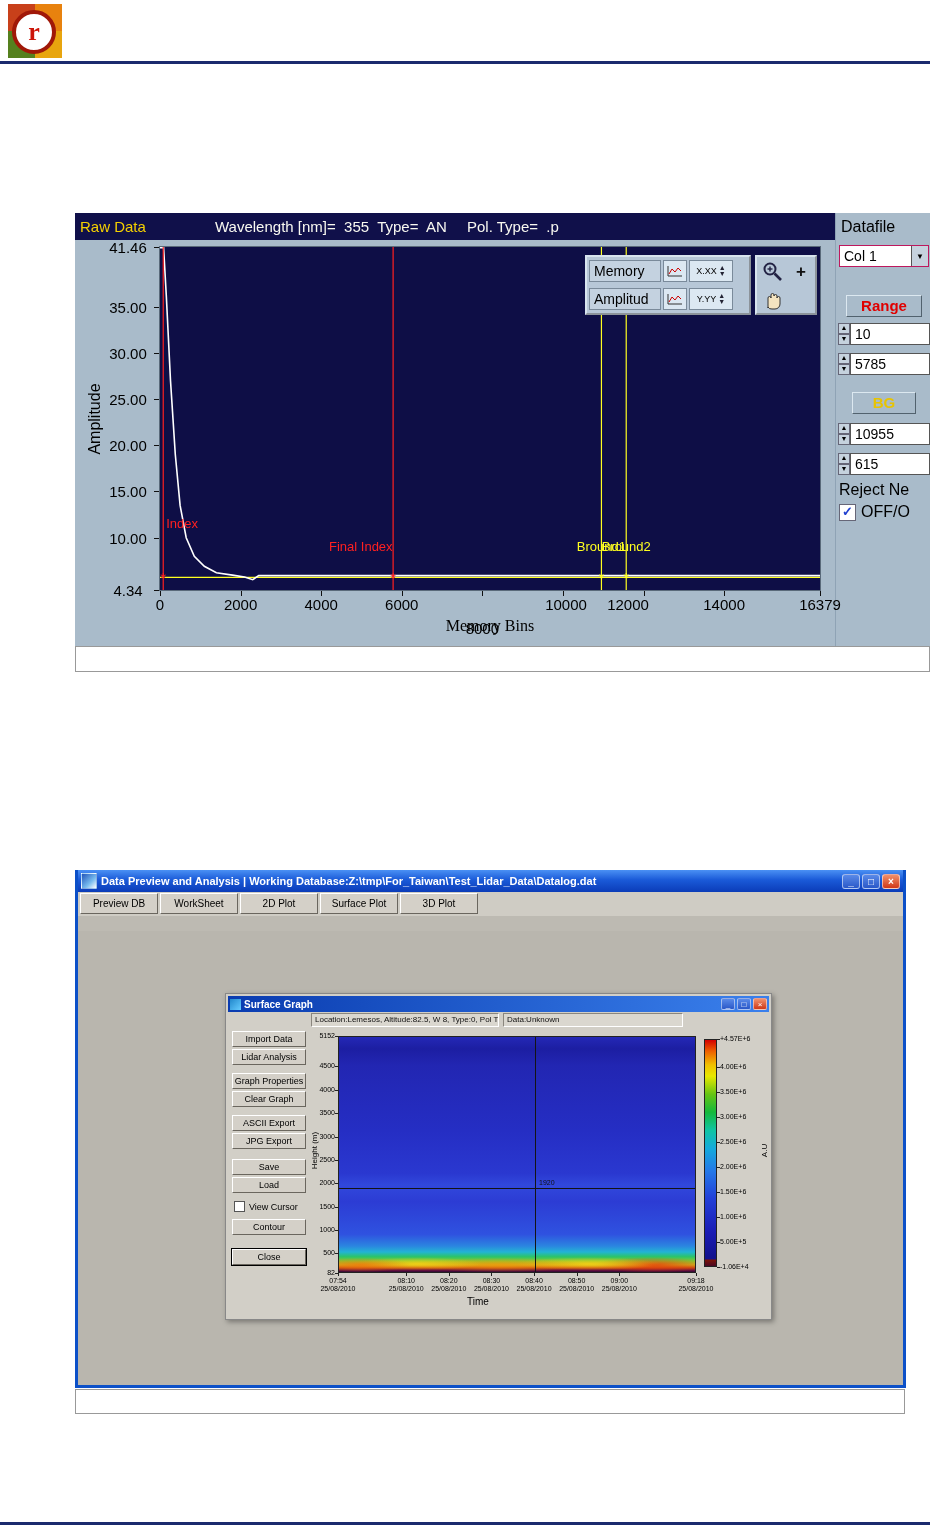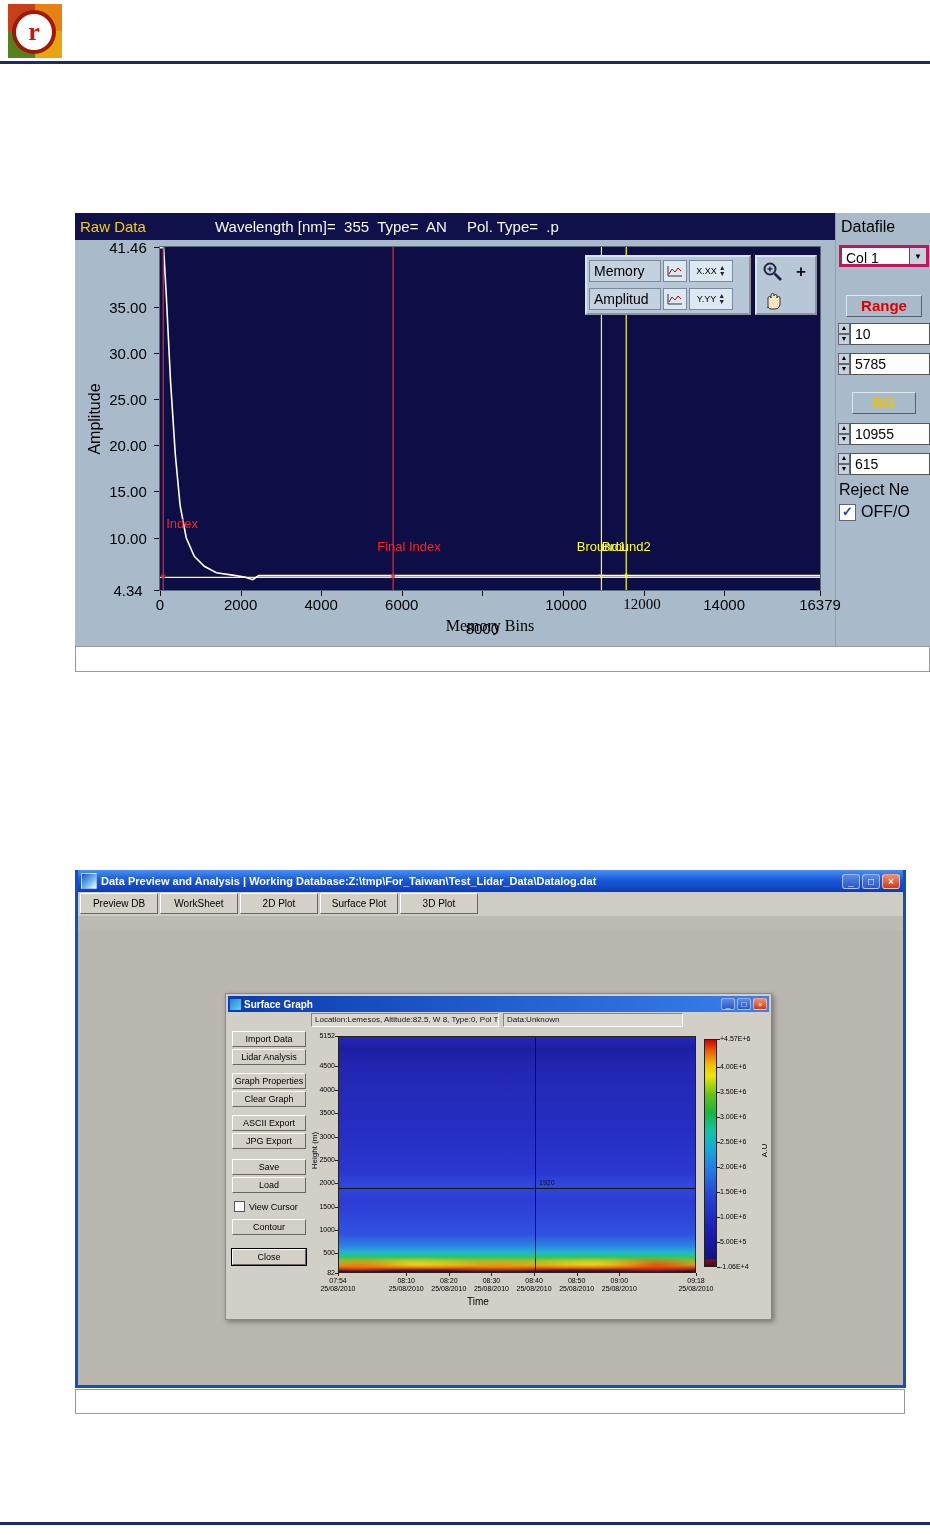--- a/index.html
+++ b/index.html
@@ -49,21 +49,21 @@
   .leg-arrows{display:flex;flex-direction:column;font-size:7px;line-height:6px;color:#223;}
   .tool-box{position:absolute;left:680px;top:42px;width:62px;height:60px;background:#b7c7d7;
     border:2px outset #d8e4ee;box-sizing:border-box;}
   .tool-zoom{position:absolute;left:5px;top:4px;}
   .tool-plus{position:absolute;right:9px;top:5px;font-size:17px;font-weight:bold;color:#101010;}
   .tool-hand{position:absolute;left:7px;top:32px;}
 
   .side-panel{position:absolute;left:760px;top:0;width:95px;height:433px;background:#a9bbca;
     border-left:1px solid #8fa3b5;box-sizing:border-box;color:#000;}
   .sp-datafile{position:absolute;left:5px;top:5px;font-size:16px;}
-  .sp-dropdown{position:absolute;left:3px;top:32px;width:90px;height:22px;background:#fff;border:3px solid #be185d;
+  .sp-dropdown{position:absolute;left:3px;top:32px;width:90px;height:22px;background:#fff;border:1px solid #be185d;
     box-sizing:border-box;display:flex;}
   .sp-dd-value{flex:1;padding:2px 4px;font-size:14px;}
   .sp-dd-btn{width:16px;background:#c6d2de;border-left:1px solid #555;font-size:8px;
     display:flex;align-items:center;justify-content:center;}
   .bezel{border-style:solid;border-width:1px;border-color:#dce8f0 #52626e #52626e #dce8f0;}
   .sp-range{position:absolute;left:10px;top:82px;width:74px;height:20px;line-height:20px;text-align:center;
     color:#e00000;font-weight:bold;font-size:15px;}
   .sp-bg{position:absolute;left:16px;top:179px;width:62px;height:20px;line-height:20px;text-align:center;
     color:#e8c400;font-weight:bold;font-size:15px;}
   .spin{position:absolute;left:2px;height:22px;display:flex;}
@@ -159,21 +159,21 @@
           <line x1="3.223640026863667" y1="0" x2="3.223640026863667" y2="343" stroke="#ff2020" stroke-width="1.2"></line>
           <text x="3.223640026863667" y="336.4331896551723" fill="#ff2020" font-size="15" text-anchor="middle">*</text>
           <line x1="233.1094694425789" y1="0" x2="233.1094694425789" y2="343" stroke="#ff2020" stroke-width="1.2"></line>
           <text x="233.1094694425789" y="336.4331896551723" fill="#ff2020" font-size="15" text-anchor="middle">*</text>
           <line x1="441.43720617864335" y1="0" x2="441.43720617864335" y2="343" stroke="#ffff20" stroke-width="1.2"></line>
           <text x="441.43720617864335" y="336.4331896551723" fill="#ffff20" font-size="15" text-anchor="middle">*</text>
           <line x1="466.2189388851578" y1="0" x2="466.2189388851578" y2="343" stroke="#ffff20" stroke-width="1.2"></line>
           <text x="466.2189388851578" y="336.4331896551723" fill="#ffff20" font-size="15" text-anchor="middle">*</text>
         </svg>
         <div class="raw-cursor-label" style="color: rgb(255, 32, 32); top: 268.839px; left: 6.22364px;">Index</div>
-        <div class="raw-cursor-label" style="color: rgb(255, 32, 32); top: 291.94px; left: 189px; width: 120px; text-align: center;">Final Index</div>
+        <div class="raw-cursor-label" style="color: rgb(255, 32, 32); top: 291.94px; left: 169px; width: 120px; text-align: left;">Final Index</div>
         <div class="raw-cursor-label" style="color: rgb(255, 255, 32); top: 291.94px; left: 381.437px; width: 120px; text-align: center;">Bround1</div>
         <div class="raw-cursor-label" style="color: rgb(255, 255, 32); top: 291.94px; left: 406.219px; width: 120px; text-align: center;">Bround2</div>
       </div>
     <div class="xlabel">Memory Bins</div>
 
     <div class="legend-box">
       <div class="leg-row">
         <span class="leg-label">Memory</span>
         <span class="leg-icon">
           <svg width="18" height="14" viewBox="0 0 18 14">
@@ -276,21 +276,21 @@
       <div class="raw-xtick" style="left: 130.591px; top: 383px;">2000</div>
       <div class="tickmark" style="left: 165.591px; top: 378px; width: 1px; height: 5px;"></div>
       <div class="raw-xtick" style="left: 211.182px; top: 383px;">4000</div>
       <div class="tickmark" style="left: 246.182px; top: 378px; width: 1px; height: 5px;"></div>
       <div class="raw-xtick" style="left: 291.773px; top: 383px;">6000</div>
       <div class="tickmark" style="left: 326.773px; top: 378px; width: 1px; height: 5px;"></div>
       <div class="raw-xtick" style="left: 372.364px; top: 383px; margin-top: 24px;">8000</div>
       <div class="tickmark" style="left: 407.364px; top: 378px; width: 1px; height: 5px;"></div>
       <div class="raw-xtick" style="left: 456px; top: 383px;">10000</div>
       <div class="tickmark" style="left: 487.955px; top: 378px; width: 1px; height: 5px;"></div>
-      <div class="raw-xtick" style="left: 532px; top: 383px; font-family: Liberation Serif, serif;">12000</div>
+      <div class="raw-xtick" style="left: 518px; top: 383px;">12000</div>
       <div class="tickmark" style="left: 568.546px; top: 378px; width: 1px; height: 5px;"></div>
       <div class="raw-xtick" style="left: 614.137px; top: 383px;">14000</div>
       <div class="tickmark" style="left: 649.137px; top: 378px; width: 1px; height: 5px;"></div>
       <div class="raw-xtick" style="left: 710px; top: 383px;">16379</div>
       <div class="tickmark" style="left: 745px; top: 378px; width: 1px; height: 5px;"></div>
       <div class="raw-ytick" style="left: 27px; top: 26px;">41.46</div>
       <div class="tickmark" style="left: 79px; top: 34px; width: 5px; height: 1px;"></div>
       <div class="raw-ytick" style="left: 27px; top: 85.6923px;">35.00</div>
       <div class="tickmark" style="left: 79px; top: 93.6923px; width: 5px; height: 1px;"></div>
       <div class="raw-ytick" style="left: 27px; top: 131.894px;">30.00</div>

